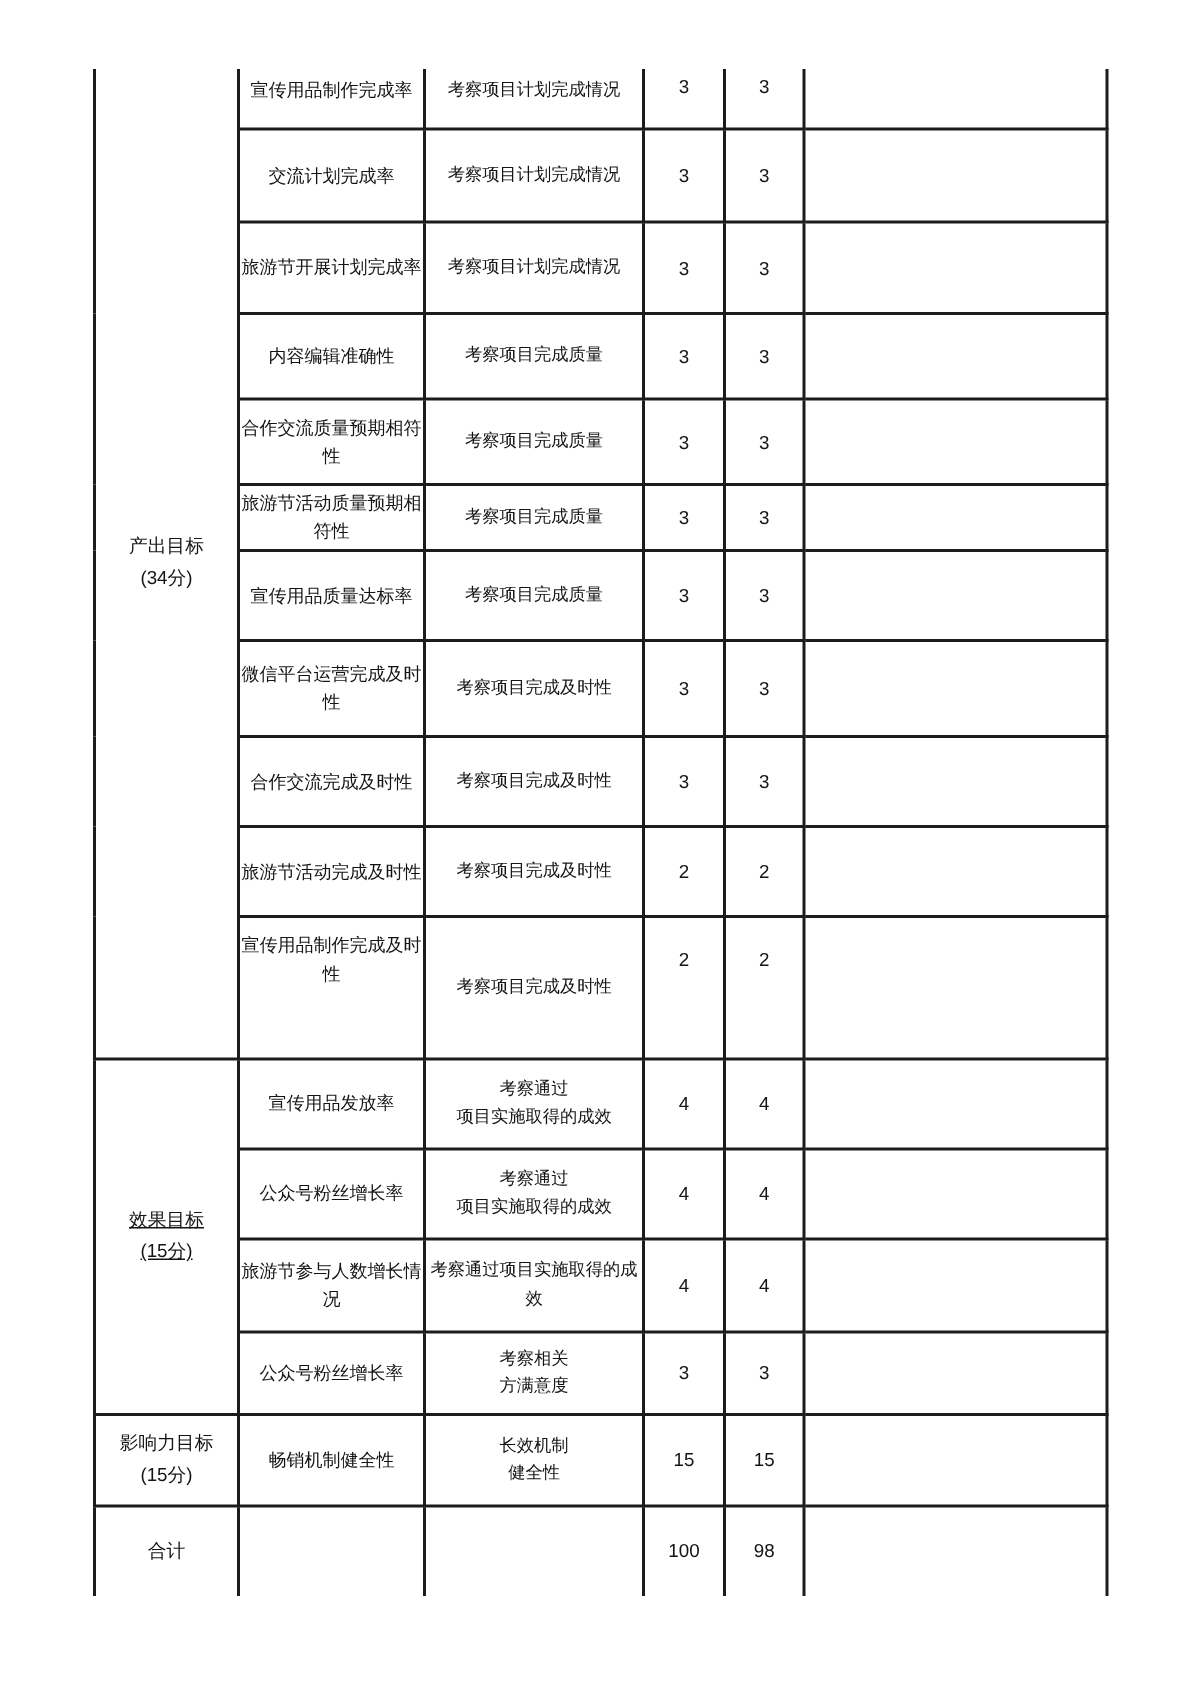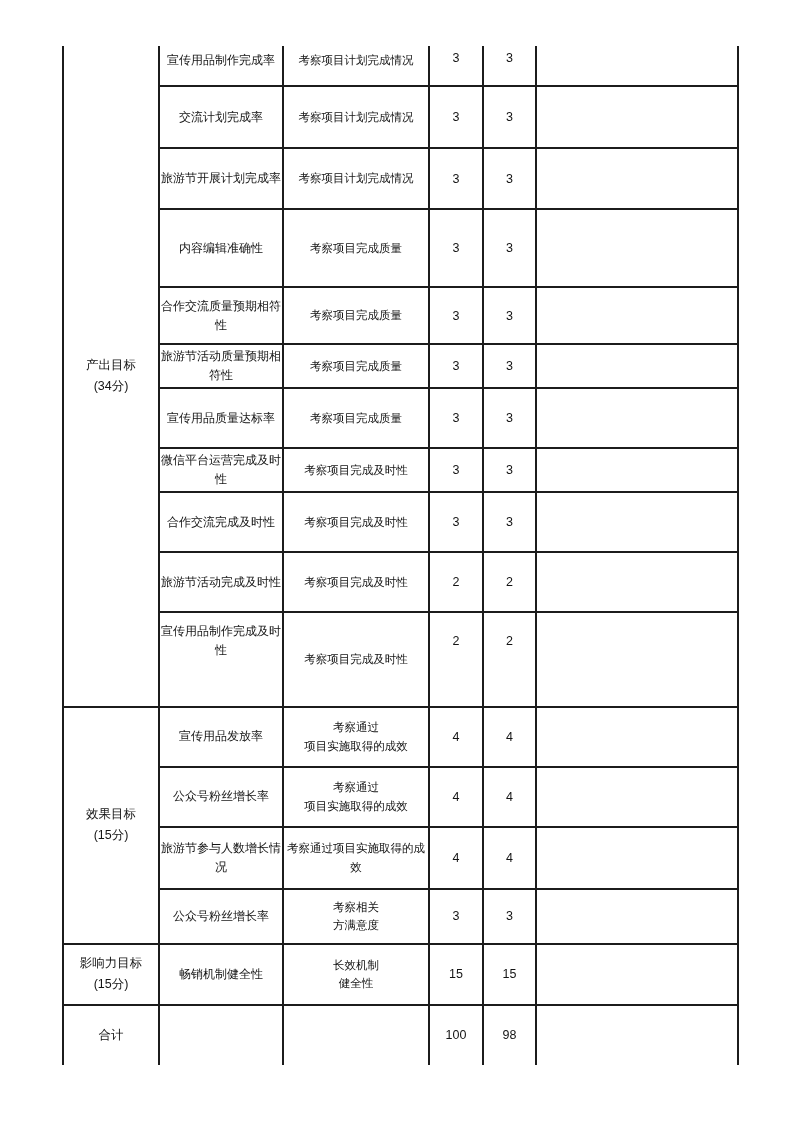--- a/index.html
+++ b/index.html
@@ -39,21 +39,21 @@
   tr.r16 td { border-bottom: none; }
 
   
   td.cat {
     text-align: center;
     white-space: pre-line;
     font-size: 12.5px;
     line-height: 1.7;
   }
   td.cat-output { padding-bottom: 108px; }
-  td.cat-effect { padding-top: 8px; }
+  td.cat-effect { padding-top: 8px; text-decoration: underline; }
   td.ind {
     text-align: center;
     font-size: 12px;
     line-height: 1.55;
     padding: 0 1px;
   }
   td.cri {
     text-align: center;
     font-size: 11.5px;
     line-height: 1.6;
@@ -62,25 +62,25 @@
   }
   td.sc {
     text-align: center;
     font-size: 12.5px;
   }
 
   
   tr.r0  { height: 40px; }
   tr.r1  { height: 62px; }
   tr.r2  { height: 61px; padding-left: 42px; }
-  tr.r3  { height: 78px; margin-left: 38px; }
+  tr.r3  { height: 57px; margin-left: 38px; }
   tr.r4  { height: 57px; }
   tr.r5  { height: 44px; }
   tr.r6  { height: 60px; }
-  tr.r7  { height: 44px; }
+  tr.r7  { height: 64px; }
   tr.r8  { height: 60px; }
   tr.r9  { height: 60px; }
   tr.r10 { height: 88px; margin-left: 33px; }
   tr.r11 { height: 60px; }
   tr.r12 { height: 60px; }
   tr.r13 { height: 62px; }
   tr.r14 { height: 55px; }
   tr.r15 { height: 61px; }
   tr.r16 { height: 60px; }
 

